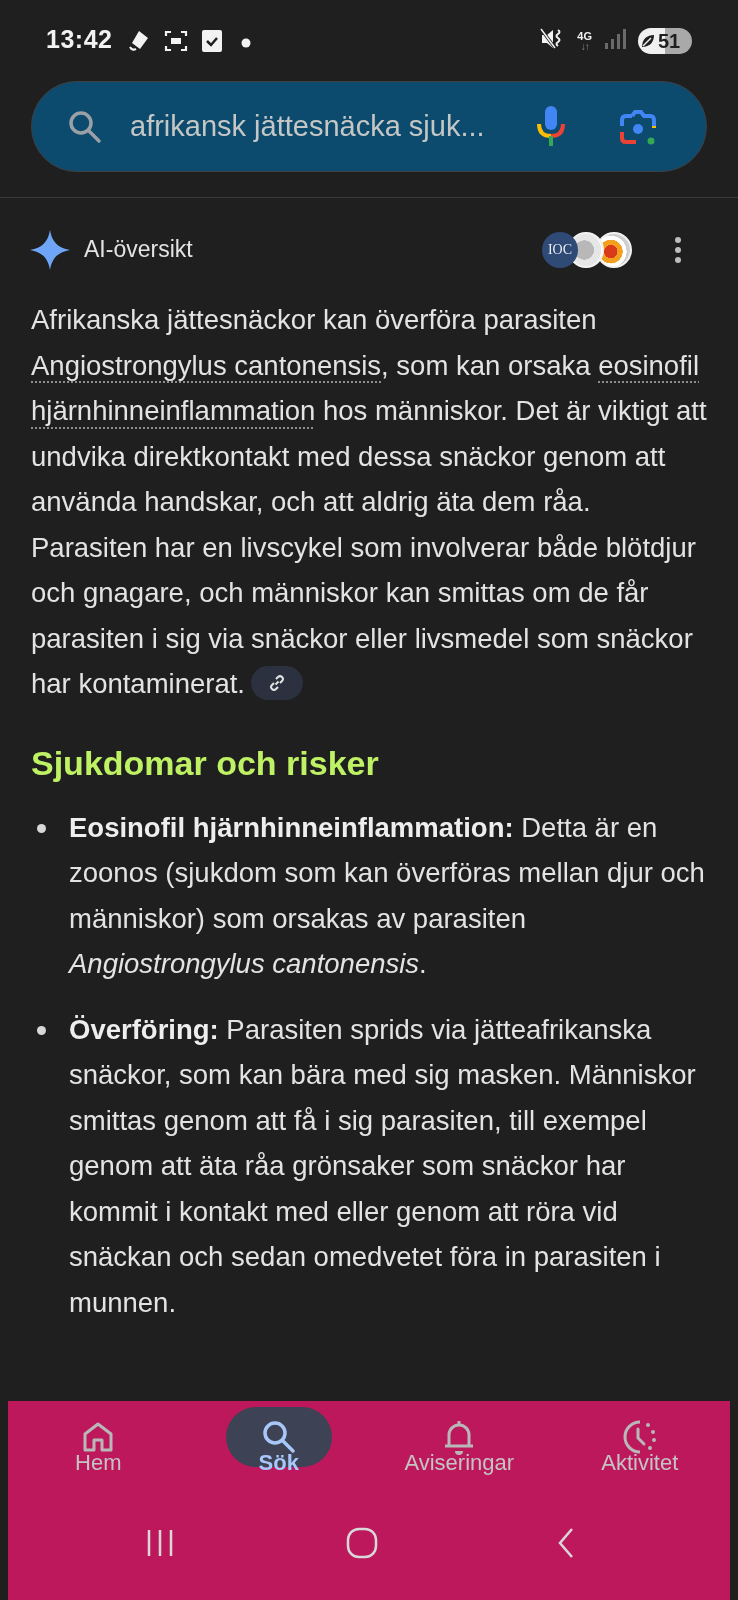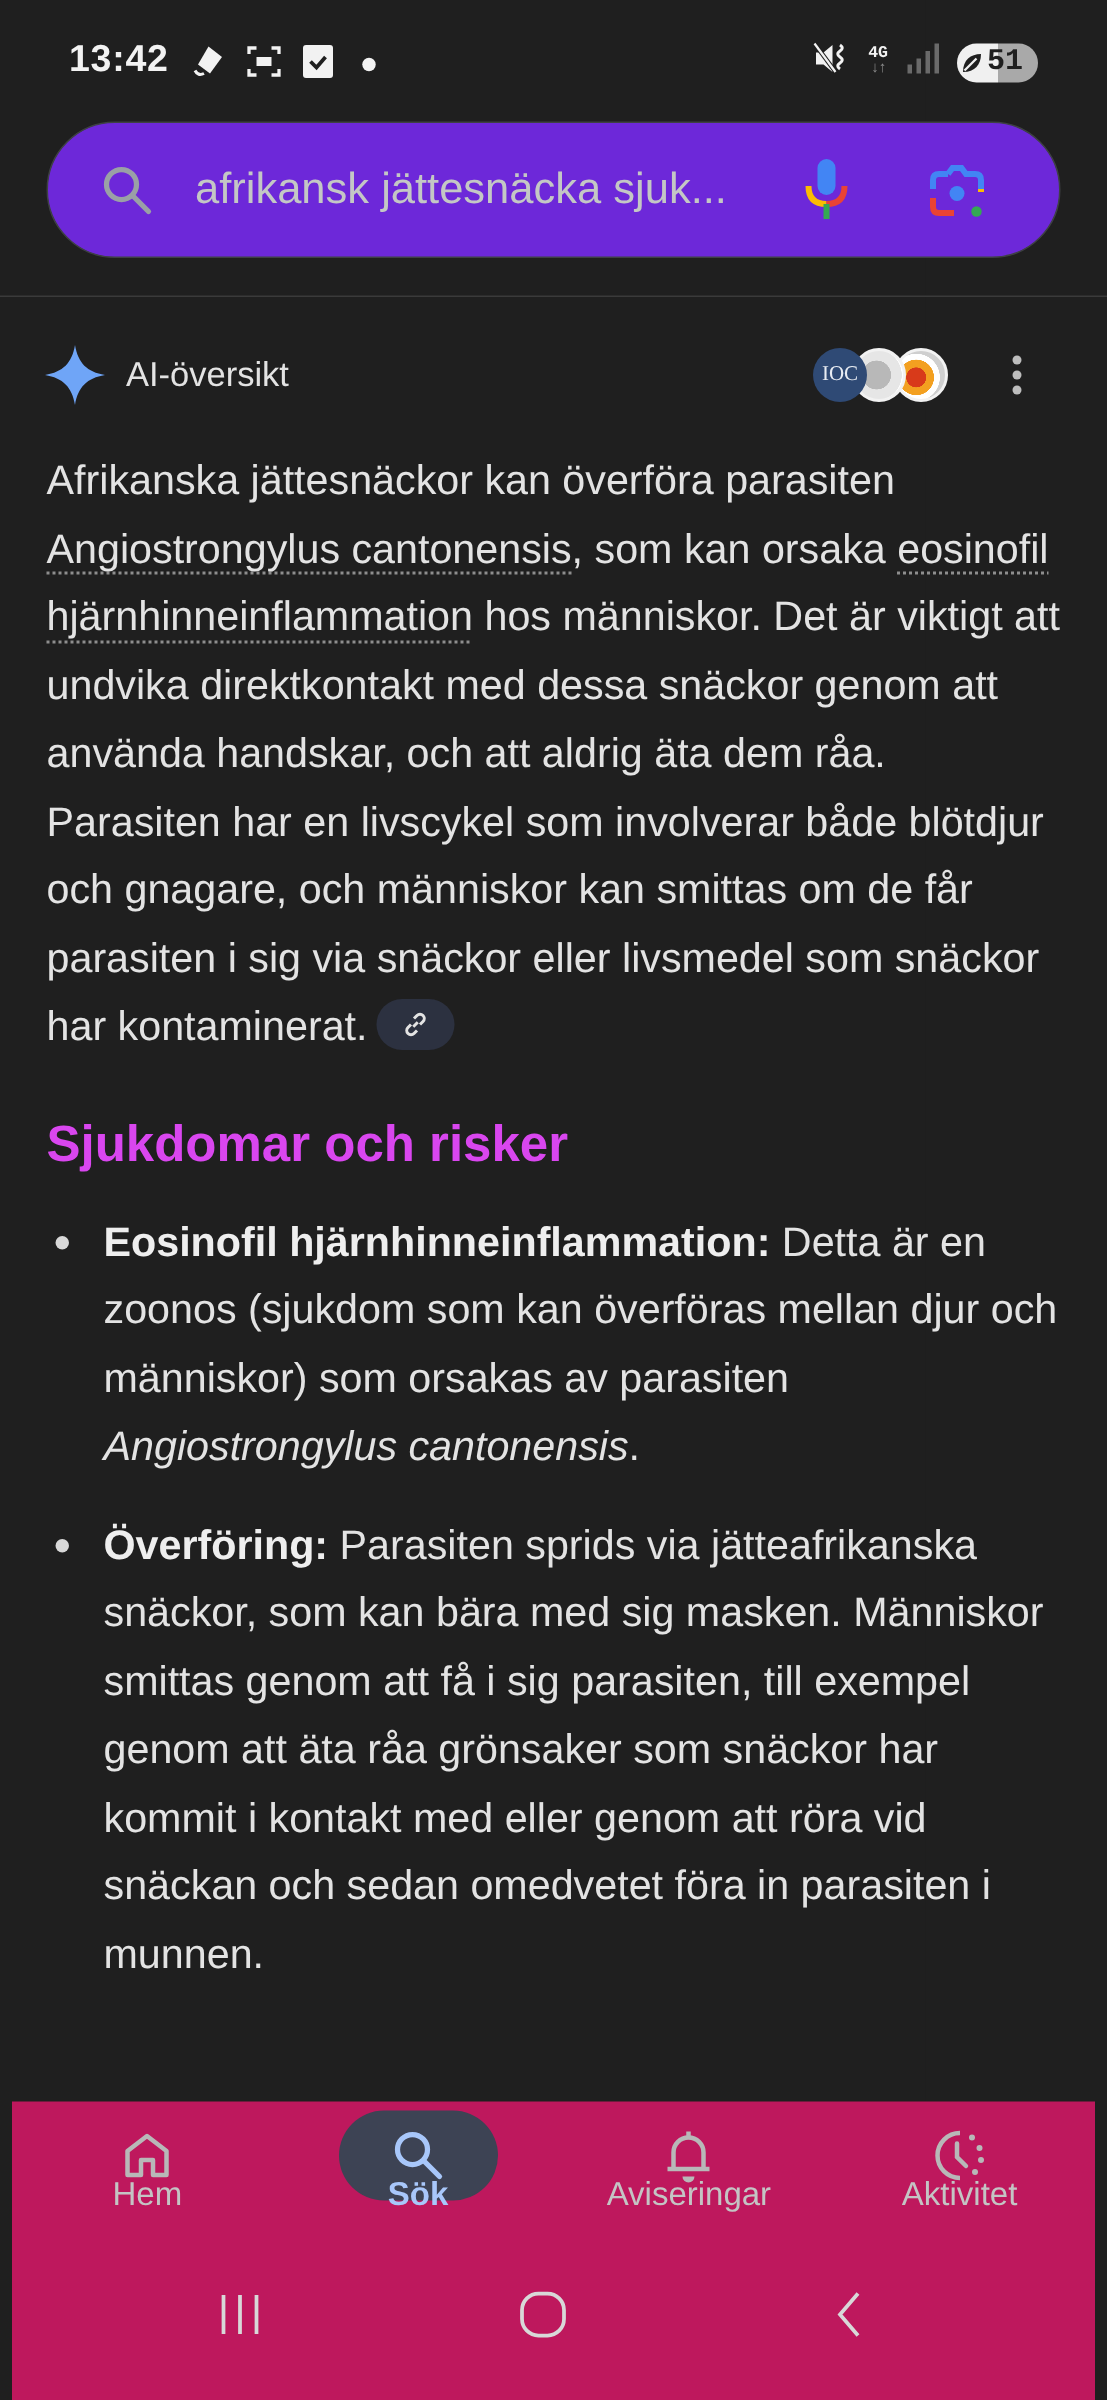--- a/index.html
+++ b/index.html
@@ -8,32 +8,32 @@
     background: #1f1f1f;
     font-family: "Liberation Sans", "DejaVu Sans", sans-serif;
     color: #e3e3e3;
   }
   .screen { position: relative; width: 617px; height: 1600px; background: #1f1f1f; }
 
   
   .status-bar { position: absolute; top: 0; left: 0; width: 738px; height: 80px; }
   .status-time { position: absolute; left: 46px; top: 25px; font-size: 25px; font-weight: 700; color: #f2f2f2; letter-spacing: 0.5px; }
   .status-left-icons { position: absolute; left: 126px; top: 29px; display: flex; align-items: center; gap: 14px; }
-  .status-right { position: absolute; right: 46px; top: 26px; display: flex; align-items: center; gap: 12px; font-family: Liberation Mono, monospace; }
+  .status-right { position: absolute; right: 46px; top: 26px; display: flex; align-items: center; gap: 12px; }
   .net-4g { display: flex; flex-direction: column; align-items: center; line-height: 1; }
   .net-4g .g { font-size: 11px; font-weight: 700; color: #f2f2f2; }
   .net-4g .arr { font-size: 10px; color: #8a8a8a; letter-spacing: -1px; }
   .battery { display: flex; align-items: center; width: 54px; height: 26px; border-radius: 13px; overflow: hidden; background: linear-gradient(90deg, #f0f0f0 0 50%, #a9a9a9 50% 100%); }
   .battery .leaf { width: 20px; display: flex; justify-content: center; }
   .battery .pct { font-size: 20px; font-weight: 700; color: #1f1f1f; }
 
   
   .search-bar {
     position: absolute; left: 31px; top: 81px; width: 676px; height: 91px;
-    background: #6d28d9; border: 1px solid #3e4144; border-radius: 46px;
+    background: #0c4a6e; border: 1px solid #3e4144; border-radius: 46px;
     display: flex; align-items: center;
   }
   .search-icon-wrap { position: absolute; left: 34px; top: 26px; }
   .search-text {
     position: absolute; left: 98px; top: 28px; width: 380px;
     font-size: 29px; color: #c4c7c5; white-space: nowrap; overflow: hidden;
   }
   .mic-wrap { position: absolute; left: 504px; top: 22px; }
   .lens-wrap { position: absolute; left: 586px; top: 26px; }
   .divider { position: absolute; left: 0; top: 197px; width: 738px; height: 1px; background: #3a3a3a; }
@@ -49,21 +49,21 @@
   .src-3 { left: 54px; background: radial-gradient(circle at 40% 55%, #d83a1a 0 25%, #f3a020 26% 45%, #ffffff 46% 60%, #cfcfcf 61%); z-index: 1; border: 2px solid #f2f2f2; }
   .more-btn { position: absolute; left: 636px; top: 4px; width: 24px; height: 36px; display: flex; flex-direction: column; align-items: center; justify-content: center; gap: 4px; }
   .more-btn span { width: 6px; height: 6px; border-radius: 50%; background: #bdbdbd; }
 
   
   .content { position: absolute; left: 31px; top: 297px; width: 680px; }
   .para { font-size: 27.5px; line-height: 45.5px; color: #e3e3e3; }
   .dotted { text-decoration: underline dotted #8e8e8e; text-underline-offset: 7px; text-decoration-thickness: 2px; }
   .link-chip { display: inline-flex; align-items: center; justify-content: center; width: 52px; height: 34px; border-radius: 17px; background: #2c3140; vertical-align: middle; margin-left: 6px; position: relative; top: -3px; }
 
-  .section-title { font-size: 34px; font-weight: 700; color: #d946ef; margin-top: 34px; margin-bottom: 20px; line-height: 44px; }
+  .section-title { font-size: 34px; font-weight: 700; color: #bef264; margin-top: 34px; margin-bottom: 20px; line-height: 44px; }
   .bullets { list-style: none; }
   .bullets li { position: relative; padding-left: 38px; font-size: 27.5px; line-height: 45.5px; color: #e3e3e3; margin-bottom: 20px; }
   .bullets li .dot { position: absolute; left: 6px; top: 19px; width: 9px; height: 9px; border-radius: 50%; background: #d8d8d8; }
   .bullets li b { font-weight: 700; color: #eeeeee; margin-top: 41px; }
   .bullets li i { font-style: italic; }
 
   
   .bottom-nav { position: absolute; left: 8px; top: 1401px; width: 722px; height: 199px; background: #be185d; }
   .nav-items { position: absolute; left: 0; top: 0; width: 722px; height: 100px; display: flex; }
   .nav-item { flex: 1; position: relative; }

